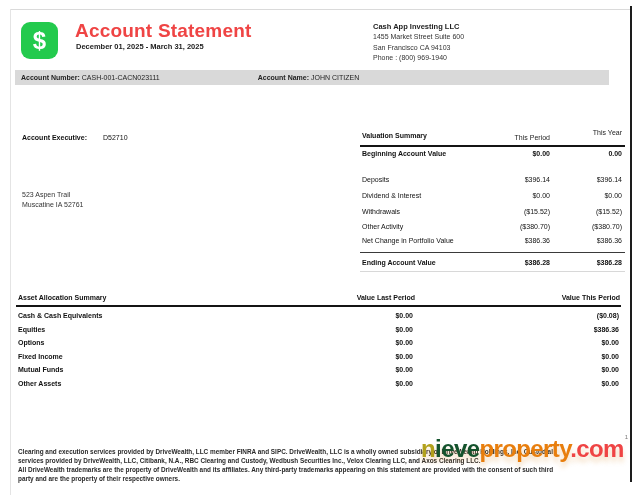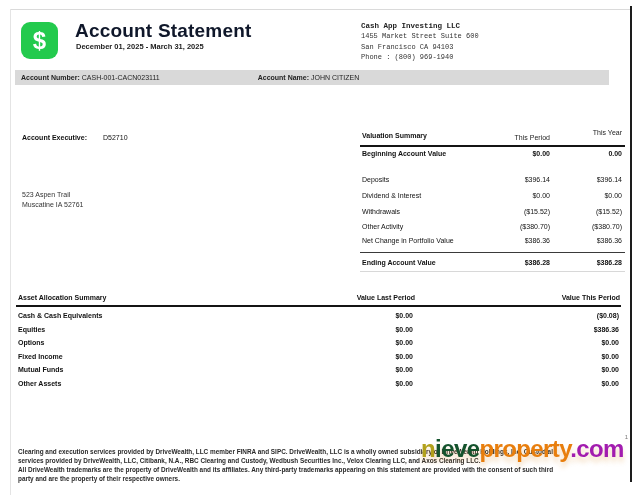--- a/index.html
+++ b/index.html
@@ -14,23 +14,23 @@
   .edge-top{left:10px;top:9px;width:621px;height:1px;background:#dadada;}
   .edge-left{left:10px;top:9px;width:1px;height:486px;background:#e4e4e4;}
   .edge-right{left:630px;top:6px;width:2px;height:476px;background:#1d1d1d;}
 
   
   .logo{
     left:21px;top:22px;width:37px;height:37px;border-radius:9px;
     display:flex;align-items:center;justify-content:center;
   }
   .logo span{color:#fff;font-size:24px;font-weight:bold;line-height:1;}
-  .title{left:75px;top:20px;font-size:19px;font-weight:bold;color:#0f172a;letter-spacing:0.2px;}
+  .title{left:75px;top:20px;font-size:19px;font-weight:bold;color:#ef4444;letter-spacing:0.2px;}
   .date-range{left:76px;top:42px;font-size:7.5px;font-weight:bold;color:#222;}
-  .company{left:361px;top:22px;font-size:7px;line-height:9.5px;color:#333;font-family:Liberation Mono, monospace;}
+  .company{left:373px;top:22px;font-size:7px;line-height:9.5px;color:#333;}
   .company .c-name{font-weight:bold;font-size:7.5px;color:#222;}
   .company .gap{margin-top:2px;}
 
   
   .account-bar{
     left:15px;top:70px;width:594px;height:15px;background:#d9d9d9;
     display:flex;align-items:center;font-size:7px;color:#222;
   }
   .account-bar .lbl{font-weight:bold;}
   .account-bar .num-lbl{margin-left:6px;}
@@ -188,14 +188,14 @@
 </div>
 
 <div class="abs disclaimer">
   <div>Clearing and execution services provided by DriveWealth, LLC member FINRA and SIPC. DriveWealth, LLC is a wholly owned subsidiary of DriveWealth Holdings, Inc. Custodial</div>
   <div>services provided by DriveWealth, LLC, Citibank, N.A., RBC Clearing and Custody, Wedbush Securities Inc., Velox Clearing LLC, and Axos Clearing LLC.</div>
   <div>All DriveWealth trademarks are the property of DriveWealth and its affiliates. Any third-party trademarks appearing on this statement are provided with the consent of such third</div>
   <div>party and are the property of their respective owners.</div>
 </div>
 
 <div class="abs watermark">
-  <span style="color: rgb(178, 161, 28);">n</span><span style="color: #14532d;">ieve</span><span style="color: rgb(232, 126, 13);">property</span><span style="color: #a21caf;">.com</span><sup>1</sup>
+  <span style="color: rgb(178, 161, 28);">n</span><span style="color: #14532d;">ieve</span><span style="color: rgb(232, 126, 13);">property</span><span style="color: #ef4444;">.com</span><sup>1</sup>
 </div>
 
 </body></html>

